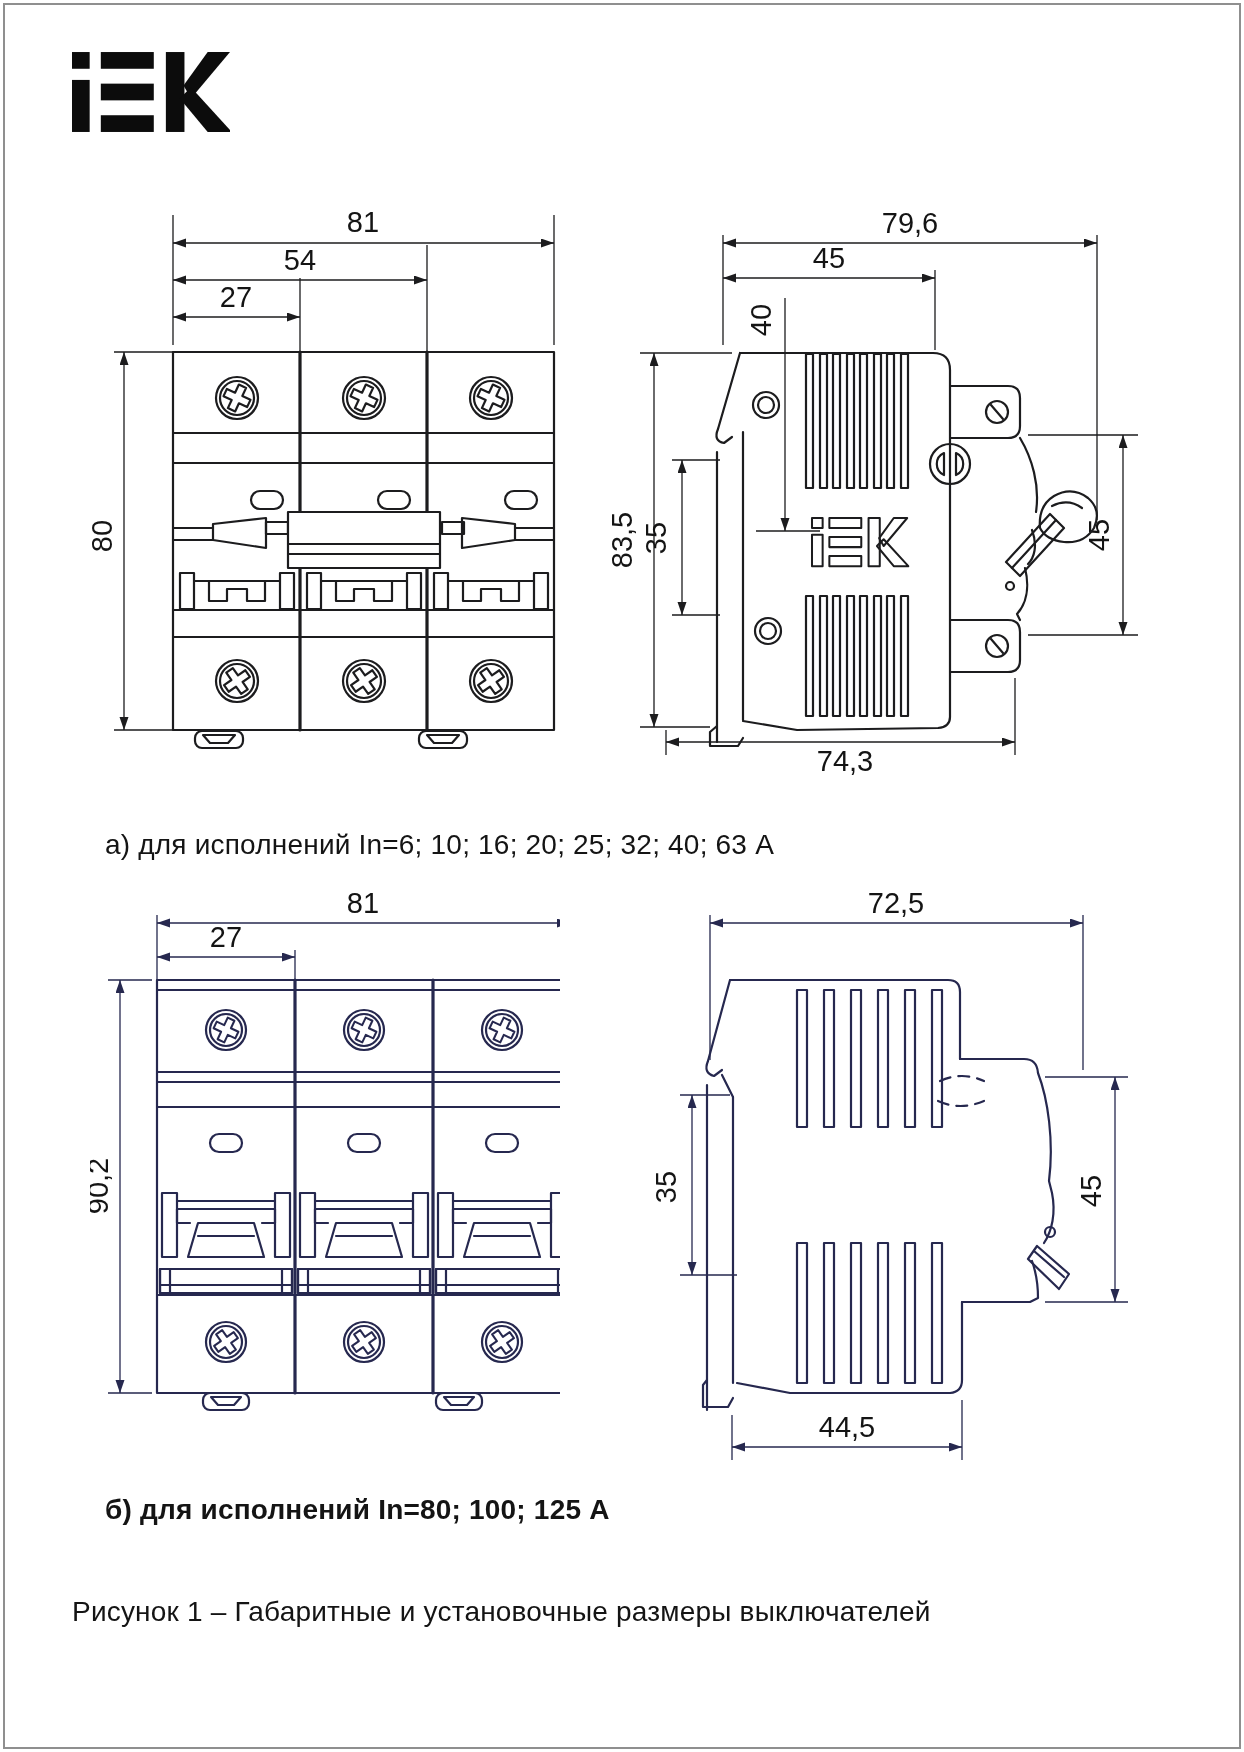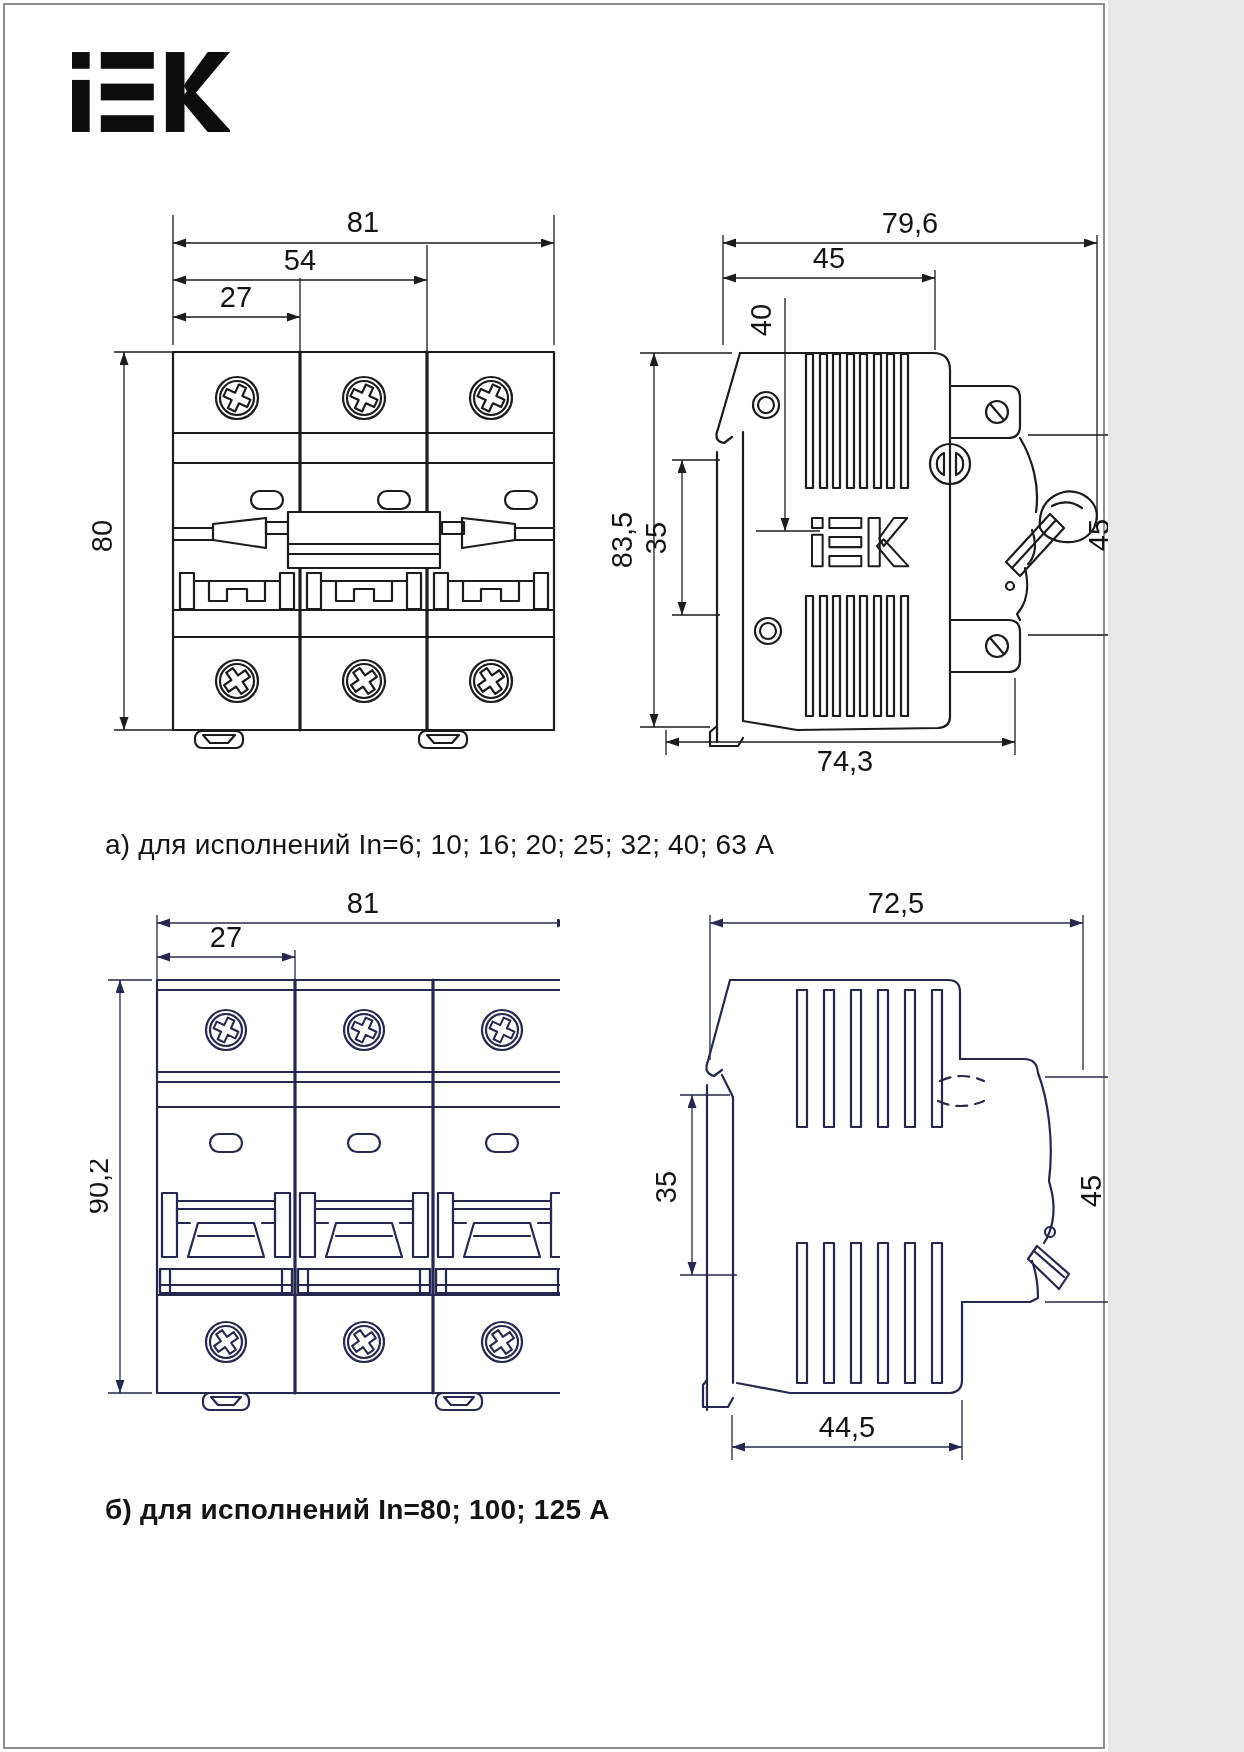--- a/index.html
+++ b/index.html
@@ -1,16 +1,16 @@
 <!DOCTYPE html>
 <html><head>
 <meta charset="utf-8">
 <style>
   html,body{margin:0;padding:0;background:#e8e8e8;}
-  #page{position:relative;width:1108px;height:1752px;background:#ffffff;overflow:hidden;
+  #page{position:relative;width:1244px;height:1752px;background:#ffffff;overflow:hidden;
         font-family:"Liberation Sans",sans-serif;}
   .frame{position:absolute;inset:3px;border:2px solid #8f8f8f;pointer-events:none;}
   .abs{position:absolute;}
   .caption{position:absolute;font-size:28px;color:#141414;letter-spacing:0.2px;white-space:nowrap;}
   
   .ln{fill:none;stroke-width:2.2px;stroke-linecap:round;stroke-linejoin:round;}
   .thick{stroke-width:3.2px;}
   .dim{fill:none;stroke-width:1.3px;stroke-linecap:butt;}
   .dA{stroke:#1c1c1e;}
   .dB{stroke:#26284f;}
@@ -379,13 +379,14 @@
           <rect x="278" y="388" width="10" height="140"></rect>
         <rect x="305" y="388" width="10" height="140"></rect>
           <rect x="332" y="388" width="10" height="140"></rect>
       </g>
       <path class="dash" d="M340,226 Q362,216 384,226 M338,246 Q360,256 384,246"></path>
     </g>
   </svg>
 
   <p class="caption" style="left:105px;top:1466px;font-weight:bold;">б) для исполнений In=80; 100; 125 А</p>
 
+  <p class="caption" style="left:72px;top:1568px;">Рисунок 1 – Габаритные и установочные размеры выключателей</p>
 </div>
 
 </body></html>

